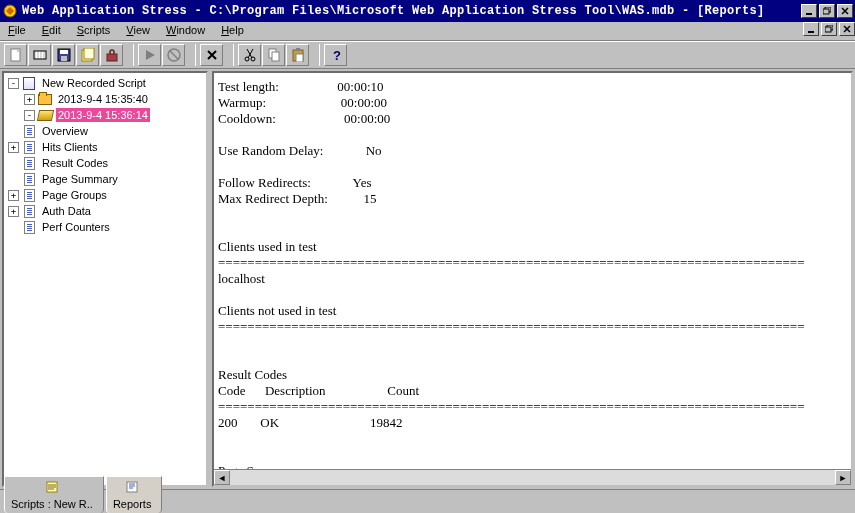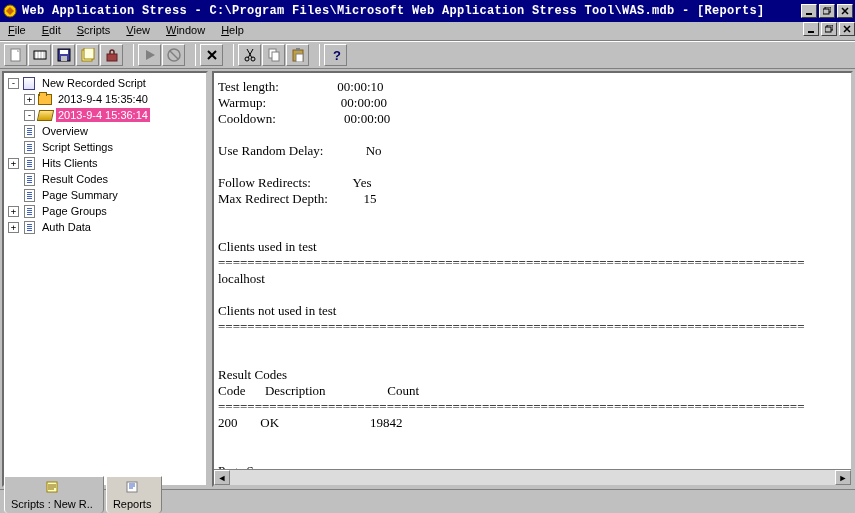--- a/index.html
+++ b/index.html
@@ -350,60 +350,60 @@
         <span class="label">2013-9-4 15:36:14</span>
       </div>
       <div class="tree-row indent-2">
         <span class="exp none"></span>
         <span class="ticon">
             <span class="page-i"></span>
           </span>
         <span class="label">Overview</span>
       </div>
       <div class="tree-row indent-2">
+        <span class="exp">+</span>
+        <span class="ticon">
+            <span class="page-i"></span>
+          </span>
+        <span class="label">Hits Clients</span>
+      </div>
+      <div class="tree-row indent-2">
         <span class="exp none"></span>
         <span class="ticon">
             <span class="page-i"></span>
           </span>
-        <span class="label">Script Settings</span>
+        <span class="label">Result Codes</span>
+      </div>
+      <div class="tree-row indent-2">
+        <span class="exp none"></span>
+        <span class="ticon">
+            <span class="page-i"></span>
+          </span>
+        <span class="label">Page Summary</span>
       </div>
       <div class="tree-row indent-2">
         <span class="exp">+</span>
         <span class="ticon">
             <span class="page-i"></span>
           </span>
-        <span class="label">Hits Clients</span>
+        <span class="label">Page Groups</span>
+      </div>
+      <div class="tree-row indent-2">
+        <span class="exp">+</span>
+        <span class="ticon">
+            <span class="page-i"></span>
+          </span>
+        <span class="label">Auth Data</span>
       </div>
       <div class="tree-row indent-2">
         <span class="exp none"></span>
         <span class="ticon">
             <span class="page-i"></span>
           </span>
-        <span class="label">Result Codes</span>
-      </div>
-      <div class="tree-row indent-2">
-        <span class="exp none"></span>
-        <span class="ticon">
-            <span class="page-i"></span>
-          </span>
-        <span class="label">Page Summary</span>
-      </div>
-      <div class="tree-row indent-2">
-        <span class="exp">+</span>
-        <span class="ticon">
-            <span class="page-i"></span>
-          </span>
-        <span class="label">Page Groups</span>
-      </div>
-      <div class="tree-row indent-2">
-        <span class="exp">+</span>
-        <span class="ticon">
-            <span class="page-i"></span>
-          </span>
-        <span class="label">Auth Data</span>
+        <span class="label">Perf Counters</span>
       </div>
     </div>
   </div>
 
   <div class="splitter"></div>
 
   <div class="report-pane">
     <div class="report-content" id="report-content">Test length:                  00:00:10
 Warmup:                       00:00:00
 Cooldown:                     00:00:00

